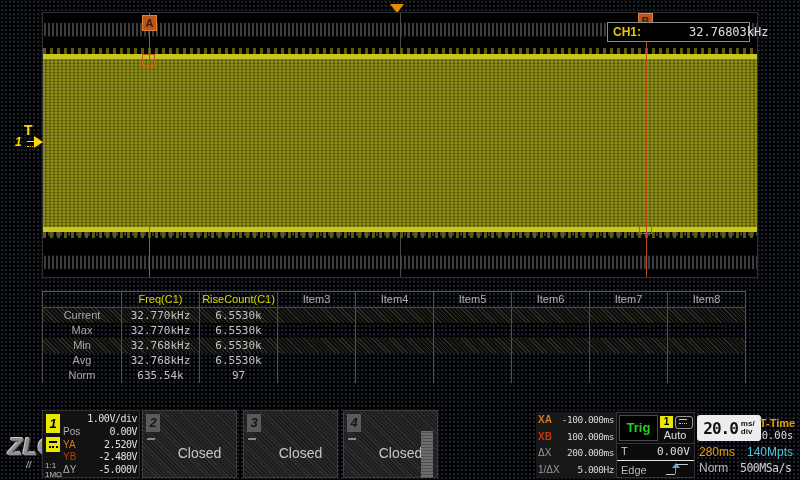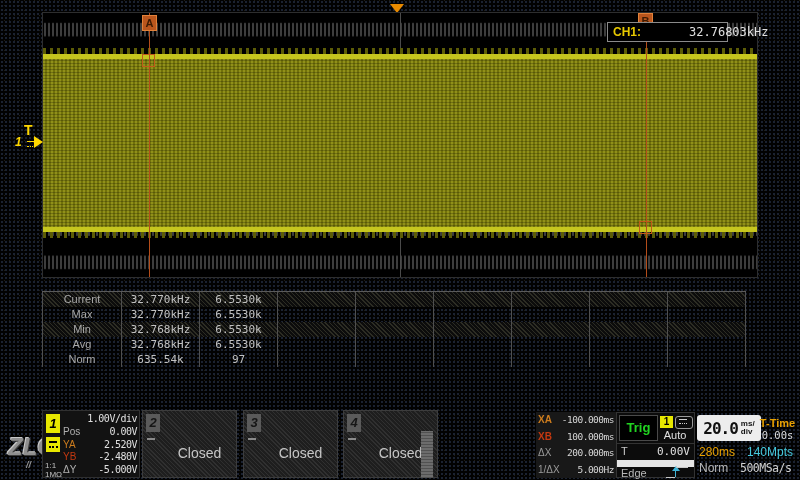--- a/index.html
+++ b/index.html
@@ -42,21 +42,21 @@
     width:15px;height:16px;background:#b9561d;border:1px solid #e2823a;
     color:#3c1a02;font-weight:bold;font-size:11px;line-height:14px;text-align:center;
   }
   .cursor-sq{width:13px;height:13px;border:1px solid #c05a1a;background:transparent;}
   .trig-pos-triangle{
     left:390px;top:4px;width:0;height:0;
     border-left:7px solid transparent;border-right:7px solid transparent;
     border-top:9px solid #e88a00;
   }
   .freq-box{
-    left:607px;top:22px;width:121px;height:20px;background:#000;
+    left:607px;top:22px;width:143px;height:20px;background:#000;
     border:1px solid #8a8a8a;z-index:5;display:flex;align-items:center;
     padding:0 5px;font-size:12px;gap:48px;
   }
   .freq-box .ch{color:#e6c800;font-weight:bold;}
   .freq-box .val{color:#e0e0e0;margin-left:auto;}
   .t-level{left:24px;top:122px;color:#ffd800;font-weight:bold;font-size:14px;}
   .ch-ind{left:15px;top:135px;color:#ffd800;font-size:12px;font-weight:bold;font-style:italic;}
   .ch-ind-cpl{left:27px;top:141px;width:8px;height:6px;
     border-top:1px solid #ffd800;border-bottom:1px dotted #ffd800;}
   .ch-ind-arrow{left:34px;top:136px;width:0;height:0;
@@ -117,21 +117,21 @@
     border:1px solid #4a4a4a;color:#21d321;font-weight:bold;font-size:13px;text-align:center;line-height:23px;}
   .trig-src-badge{position:absolute;left:43px;top:3px;width:13px;height:12px;background:#e8e800;
     color:#000;font-size:10px;font-weight:bold;text-align:center;line-height:12px;}
   .trig-cpl{position:absolute;left:58px;top:3px;width:16px;height:11px;border:1px solid #9a9a9a;border-radius:3px;}
   .trig-cpl .l1{position:absolute;left:3px;top:2px;width:8px;border-top:1px solid #ccc;}
   .trig-cpl .l2{position:absolute;left:3px;top:6px;width:8px;border-top:1px dotted #ccc;}
   .trig-auto{position:absolute;left:40px;top:16px;width:36px;text-align:center;font-size:11px;color:#e0e0e0;}
   .trig-lvl-row{position:absolute;left:0;top:30px;width:100%;height:16px;border-top:1px solid #333;
     display:flex;justify-content:space-between;padding:1px 4px 0;box-sizing:border-box;font-size:11px;}
   .trig-lvl-row .val{font-family:"DejaVu Sans Mono",monospace;color:#e0e0e0;}
-  .trig-edge-row{position:absolute;left:0;top:47px;width:100%;height:18px;border-top:7px solid #e5e5e5;
+  .trig-edge-row{position:absolute;left:0;top:47px;width:100%;height:18px;border-top:1px solid #e5e5e5;
     display:flex;align-items:center;padding:0 4px;box-sizing:border-box;font-size:11px;color:#b8b8b8;}
   .edge-glyph{position:relative;width:24px;height:13px;margin-left:auto;}
   .edge-glyph .low{position:absolute;left:0;bottom:1px;width:9px;border-top:1px solid #c8c8c8;}
   .edge-glyph .rise{position:absolute;left:9px;bottom:2px;height:9px;border-left:1px solid #3fb3d6;}
   .edge-glyph .head{position:absolute;left:6px;top:0;width:0;height:0;
     border-left:4px solid transparent;border-right:4px solid transparent;border-bottom:5px solid #3fb3d6;}
   .edge-glyph .high{position:absolute;left:10px;top:1px;width:12px;border-top:1px solid #c8c8c8;}
 
   .tb-box{left:697px;top:415px;width:64px;height:26px;background:#ededed;border-radius:3px;
     display:flex;align-items:center;justify-content:center;gap:3px;color:#111;}
@@ -175,20 +175,31 @@
     <span class="ch">CH1:</span>
     <span class="val mono">32.76803kHz</span>
   </div>
 
   <div class="abs t-level">T</div>
   <div class="abs ch-ind">1</div>
   <div class="abs ch-ind-cpl"></div>
   <div class="abs ch-ind-arrow"></div>
 
   <div class="abs mtable">
+    <div class="mrow header">
+      <div class="mcell"></div>
+      <div class="mcell hl">Freq(C1)</div>
+      <div class="mcell hl">RiseCount(C1)</div>
+      <div class="mcell">Item3</div>
+      <div class="mcell">Item4</div>
+      <div class="mcell">Item5</div>
+      <div class="mcell">Item6</div>
+      <div class="mcell">Item7</div>
+      <div class="mcell">Item8</div>
+    </div>
 
     <div class="mrow hatch">
       <div class="mcell">Current</div>
       <div class="mcell mono">32.770kHz</div>
       <div class="mcell mono">6.5530k</div>
       <div class="mcell"></div>
       <div class="mcell"></div>
       <div class="mcell"></div>
       <div class="mcell"></div>
       <div class="mcell"></div>

